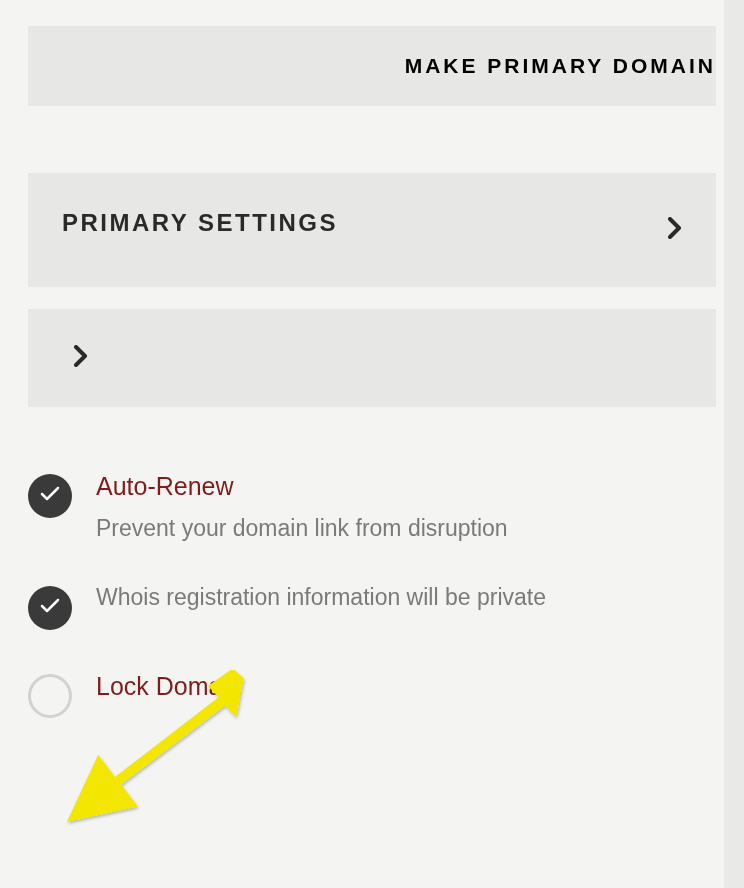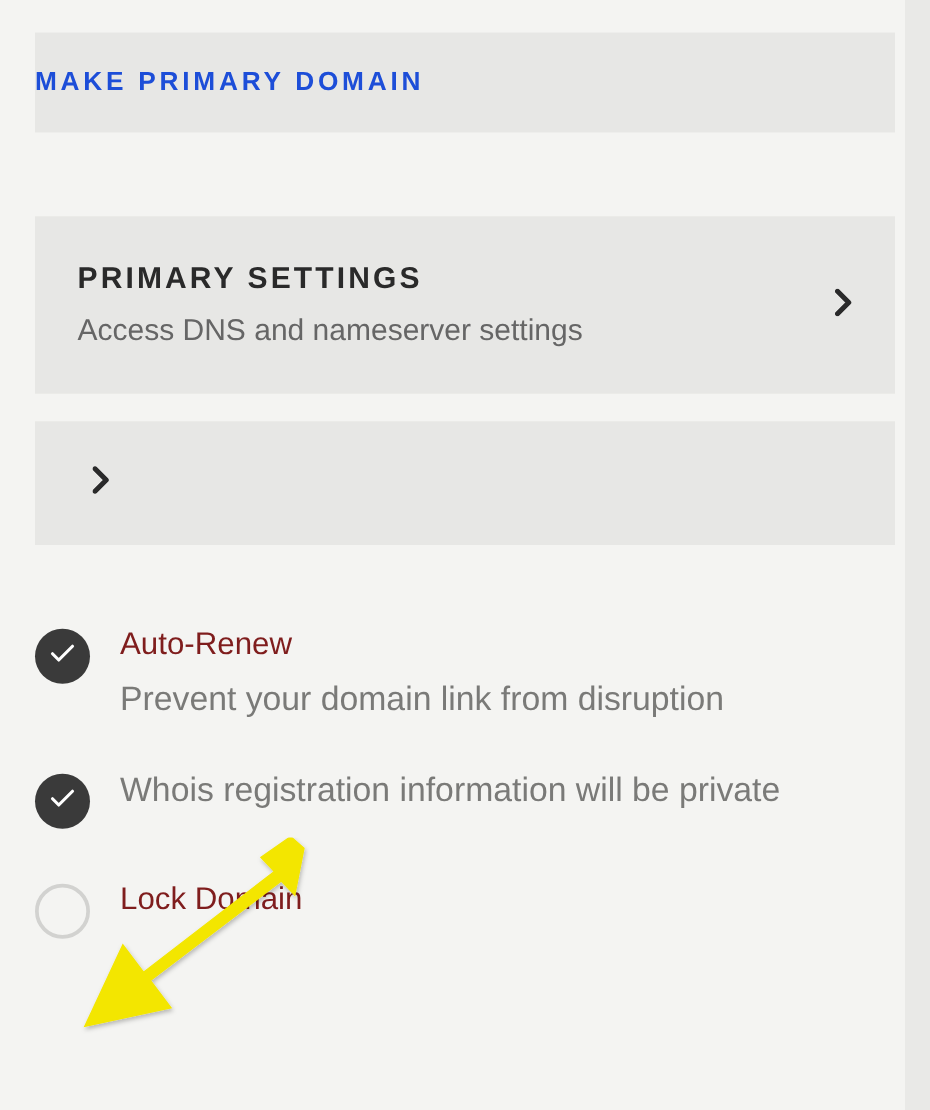--- a/index.html
+++ b/index.html
@@ -16,25 +16,25 @@
       position: relative;
       overflow: hidden;
     }
     .btn-primary {
       width: 100%;
       background: #e7e7e5;
       border: none;
       height: 80px;
       display: flex;
       align-items: center;
-      justify-content: flex-start;
+      justify-content: flex-end;
       font-size: 21px;
       font-weight: 600;
       letter-spacing: 3px;
-      color: #1d4ed8;
+      color: #000000;
       cursor: pointer;
       font-family: inherit;
     }
     .card {
       width: 100%;
       background: #e7e7e5;
       margin-top: 22px;
       padding: 36px 34px;
       display: flex;
       align-items: center;
@@ -110,21 +110,21 @@
     .toggle-text {
       flex: 1;
     }
     .toggle-title {
       font-size: 25px;
       color: #7f1d1d;
       font-weight: 400;
       margin-bottom: 14px;
     }
     .toggle-desc {
-      font-size: 27px;
+      font-size: 23px;
       color: #7a7a78;
       font-weight: 400;
     }
     .checkmark {
       color: #fff;
     }
     .arrow-annotation {
       position: absolute;
       left: 58px;
       top: 670px;
@@ -143,21 +143,20 @@
 </head>
 <body>
 
 <button class="btn-primary">
   <span>MAKE PRIMARY DOMAIN</span>
 </button>
 
 <div class="card" style="margin-top:67px;">
   <div class="card-left">
     <div class="card-title">PRIMARY SETTINGS</div>
-    <div class="card-desc">Access DNS and nameserver settings</div>
   </div>
   <span class="chevron">
     <svg width="14" height="22" viewBox="0 0 14 22">
         <path d="M 2 2 L 11 11 L 2 20" stroke="#2a2a2a" stroke-width="4" fill="none" stroke-linecap="round" stroke-linejoin="round"></path>
       </svg>
   </span>
 </div>
 
 <div class="card">
   <span class="chevron">

